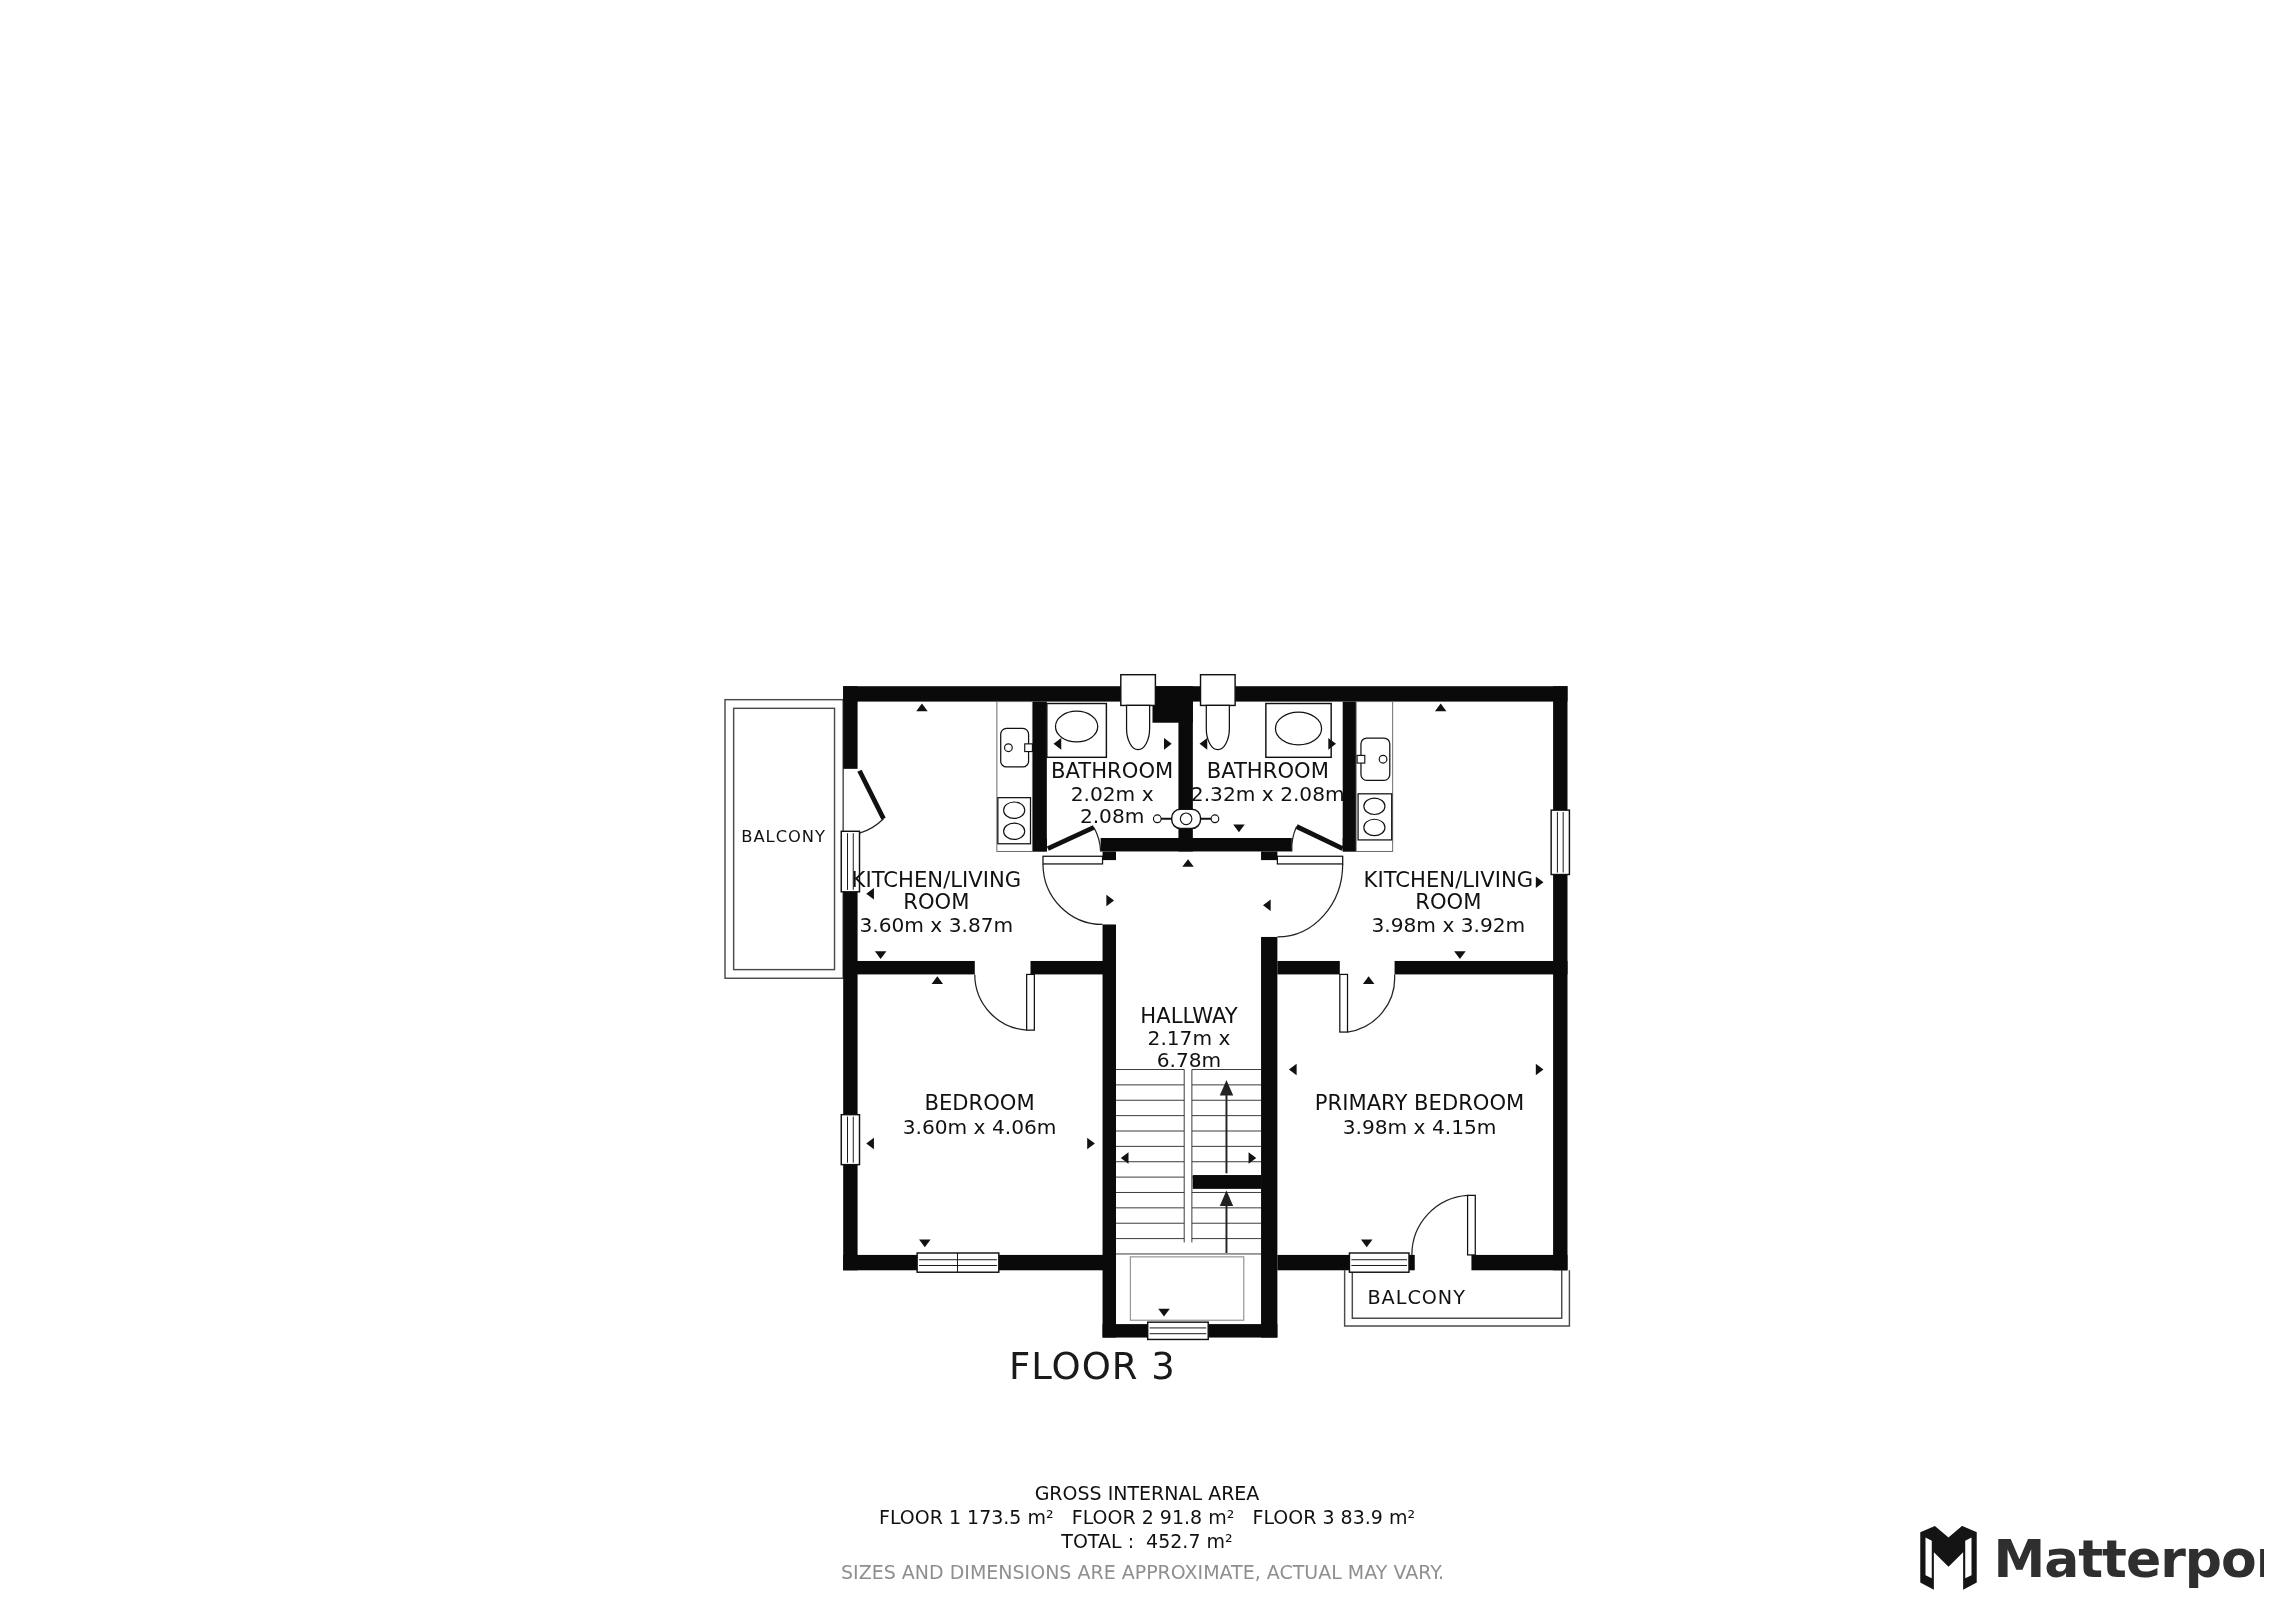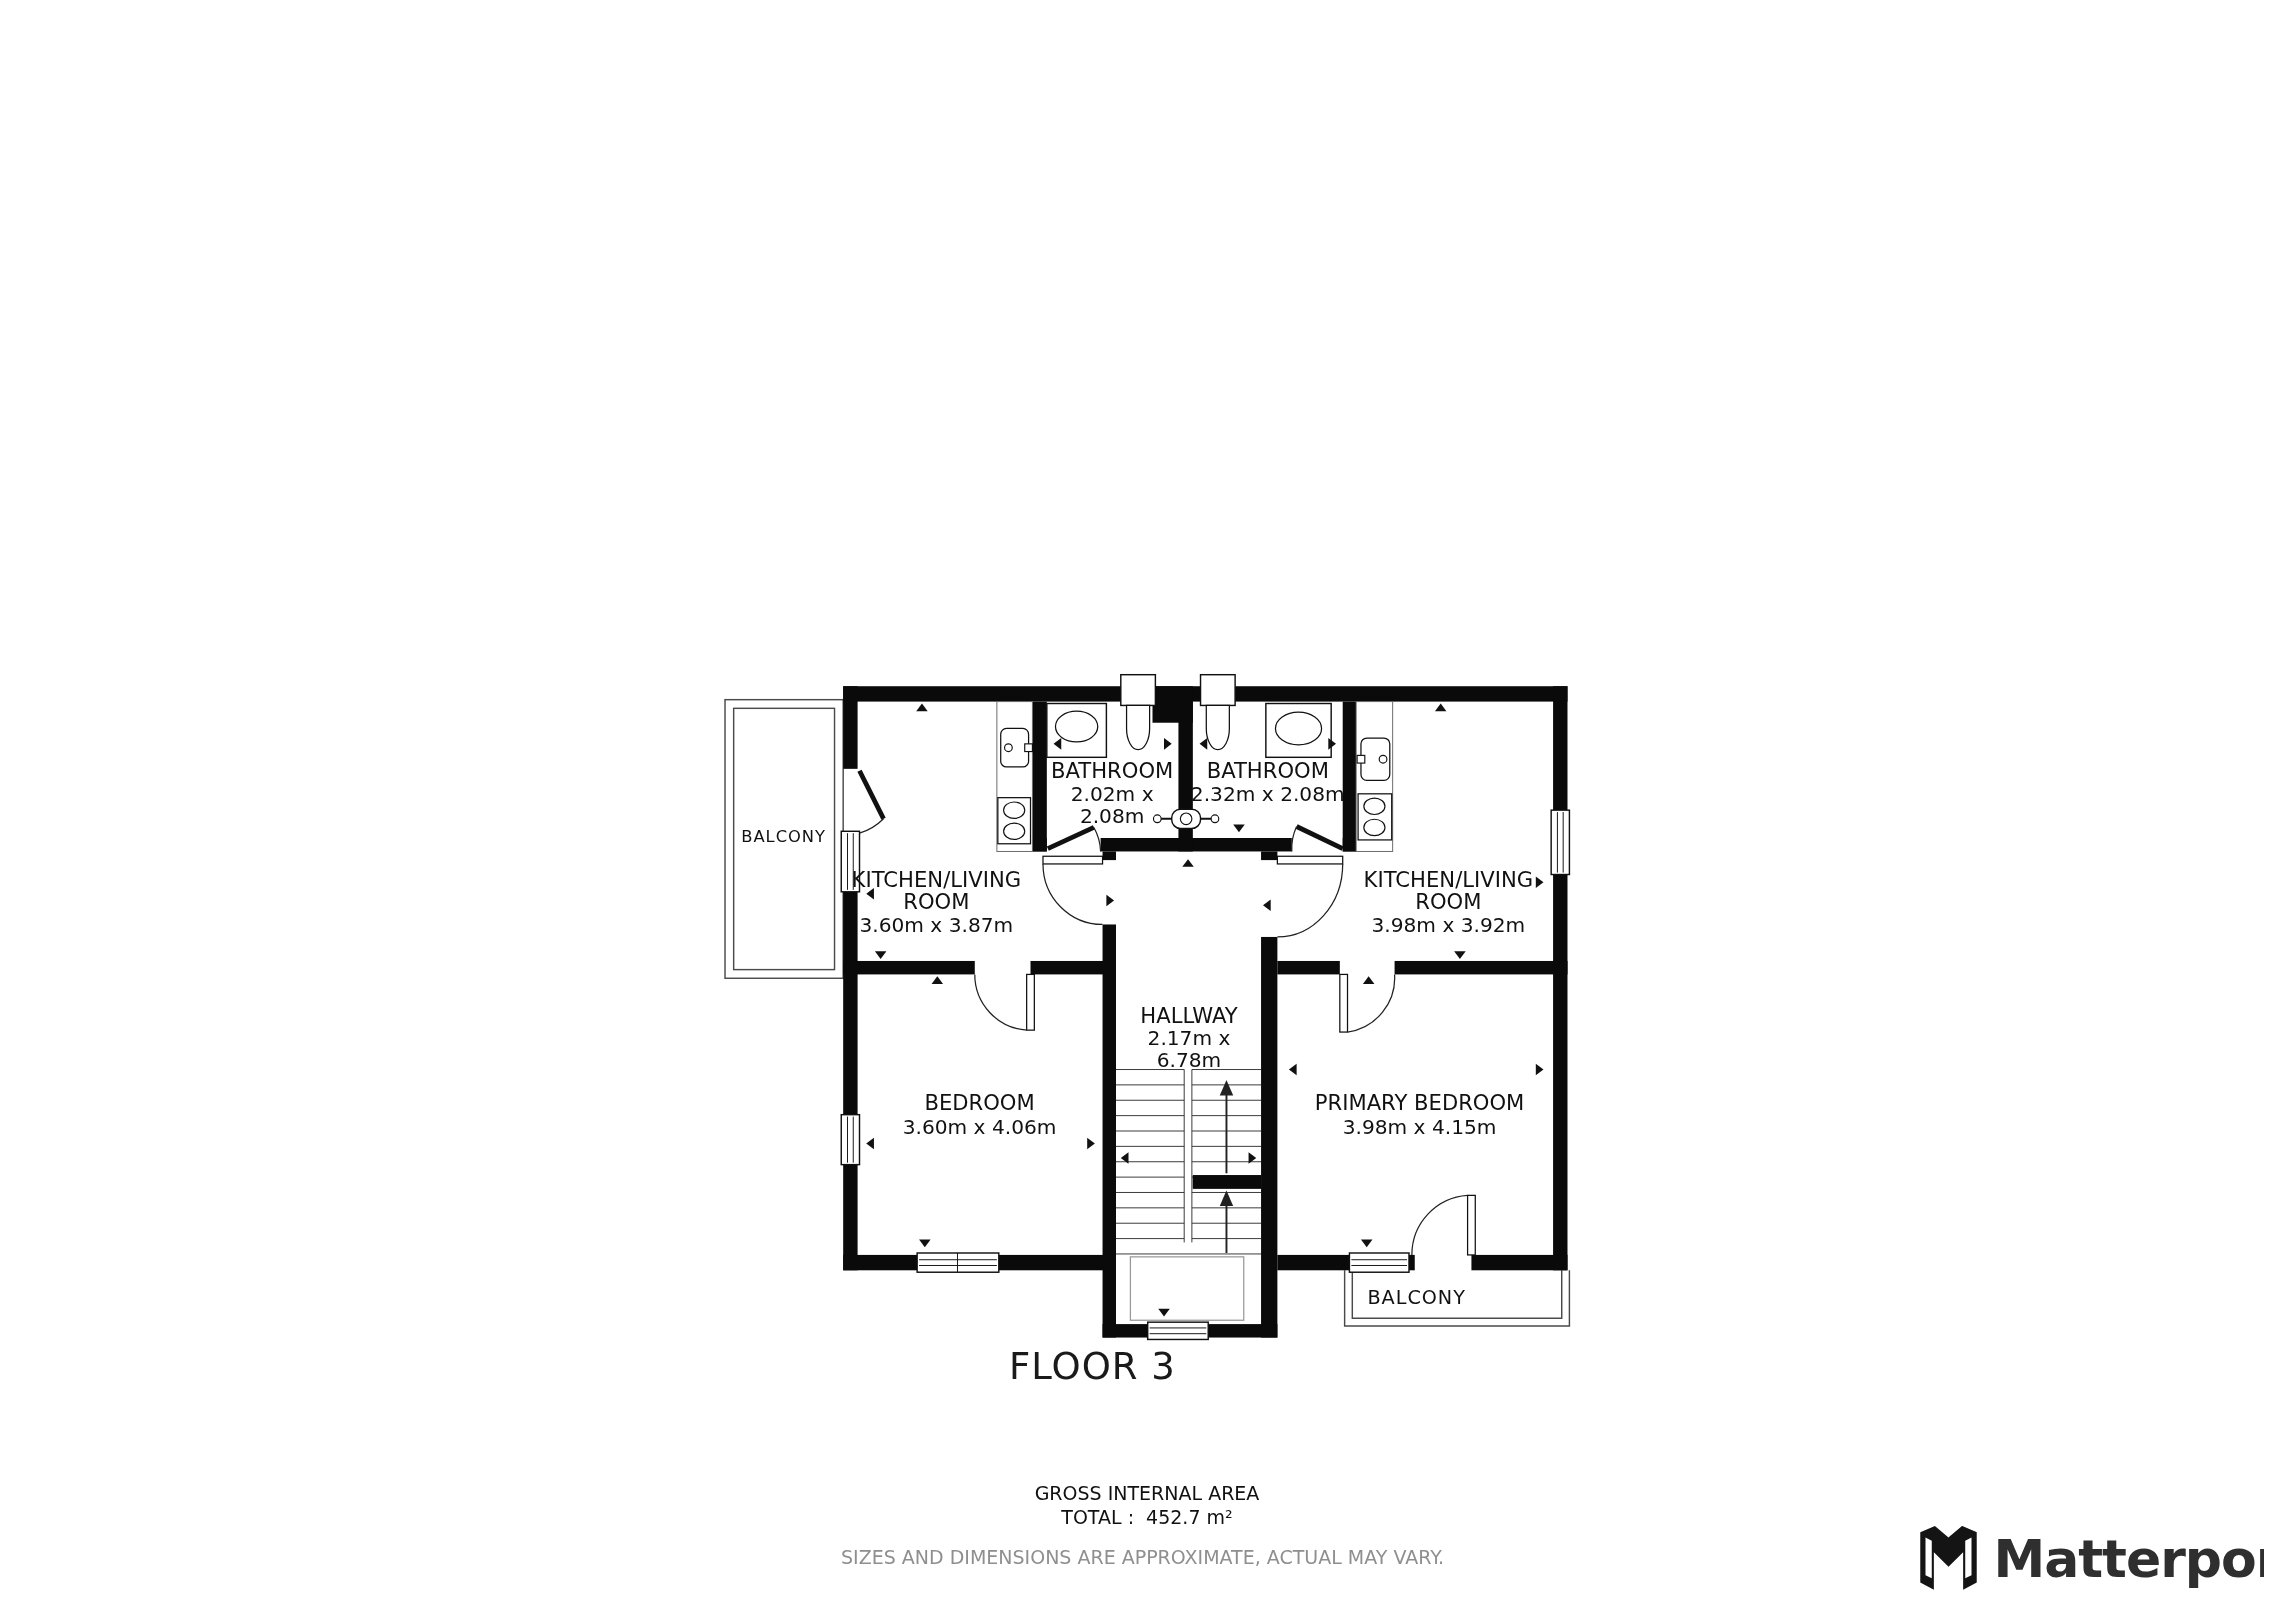--- a/index.html
+++ b/index.html
@@ -2,21 +2,21 @@
 <html><head>
 <meta charset="utf-8">
 <style>
   html,body{margin:0;padding:0;background:#ffffff;}
   .page{position:relative;width:2264px;height:1616px;background:#ffffff;overflow:hidden;
         font-family:"DejaVu Sans",sans-serif;color:#111;}
   .floor-title{position:absolute;left:1009px;top:1345px;width:288px;
         font-size:37px;color:#1a1a1a;letter-spacing:1px;}
   .footer{position:absolute;left:0;top:1482px;width:2285px;text-align:center;line-height:23px;}
   .footer .fline{font-size:19px;color:#111;white-space:pre;margin:0 0 1px 9px;}
-  .footer .disclaimer{font-size:19px;color:#8f8f8f;white-space:pre;margin-top:17px;}
+  .footer .disclaimer{font-size:19px;color:#8f8f8f;white-space:pre;margin-top:8px;}
   .logo{position:absolute;left:1917px;top:1524px;display:flex;align-items:center;}
   .logo .logo-text{font-size:52px;font-weight:bold;color:#2f2f2f;margin-left:13.4px;
         font-family:"DejaVu Sans",sans-serif;letter-spacing:-1px;}
   svg text{font-family:"DejaVu Sans",sans-serif;fill:#111;}
   .room-name{font-size:22px;}
   .room-dims{font-size:21px;}
   .balcony-name{font-size:17px;letter-spacing:1px;}
   .balcony-name-lg{font-size:20px;letter-spacing:1px;}
 </style>
 </head>
@@ -278,20 +278,21 @@
 
       <text class="balcony-name" x="86" y="186">BALCONY</text>
       <text class="balcony-name-lg" x="745" y="667">BALCONY</text>
     </g>
   </svg>
 
   <div class="floor-title">FLOOR 3</div>
 
   <div class="footer">
     <div class="fline">GROSS INTERNAL AREA</div>
+    <div class="fline">FLOOR 1 173.5 m²   FLOOR 2 91.8 m²   FLOOR 3 83.9 m²</div>
     <div class="fline">TOTAL :  452.7 m²</div>
     <div class="disclaimer">SIZES AND DIMENSIONS ARE APPROXIMATE, ACTUAL MAY VARY.</div>
   </div>
 
   <div class="logo">
     <svg width="63" height="69" viewBox="0 0 60 66">
       <polygon points="30,13 43,2 57,8 44,15" fill="#8f8f8f"></polygon>
       <path fill="#141414" d="M3 8 L17 2 L30 13 L43 2 L57 8 L57 56 L44 63 L44 27 L30 41 L16 27 L16 63 L3 56 Z"></path>
       <polygon points="8,13 14,16 14,52 8,49" fill="#ffffff"></polygon>
       <polygon points="52,13 46,16 46,52 52,49" fill="#ffffff"></polygon>

